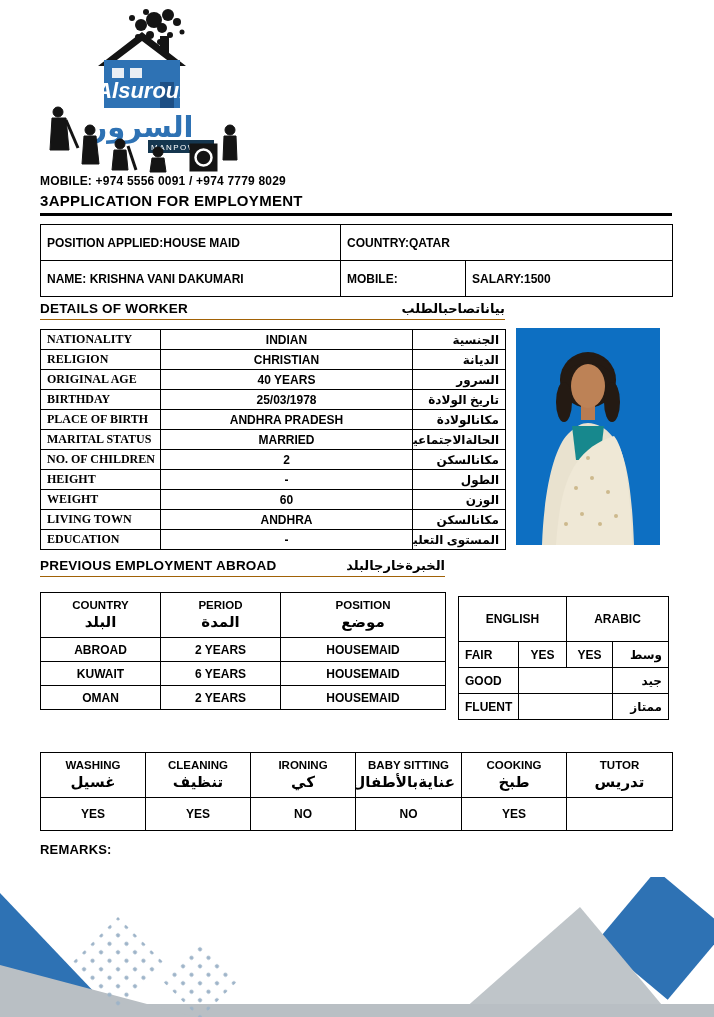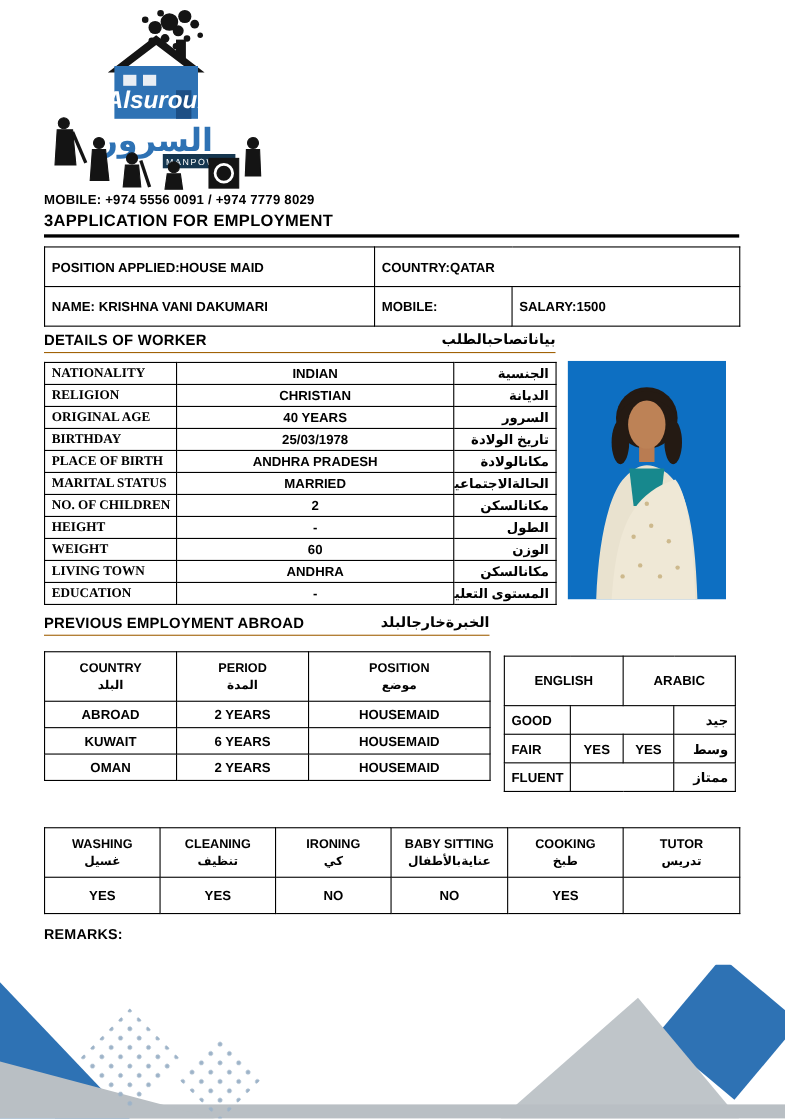--- a/index.html
+++ b/index.html
@@ -26,21 +26,21 @@
   table.tbl td{border:1px solid #000;font-size:12px;font-weight:700;
                padding:0 6px;overflow:hidden;white-space:nowrap;vertical-align:middle;}
   .app-tbl td{height:35px;margin-top:24px;}
   .det-tbl td{height:19px;font-size:11.5px;}
   .emp-tbl td{height:23px;}
   .lang-tbl td{height:25px;margin-top:28px;}
   .lang-hdr td{height:44px;text-align:center;font-size:12px;}
   .skl-tbl .vals td{height:32px;}
   .hdr td{height:44px;text-align:center;}
   .hdr .en{font-size:11.5px;font-weight:700;}
-  .hdr .arh{font-size:11px;font-weight:700;margin-top:2px;}
+  .hdr .arh{font-size:15px;font-weight:700;margin-top:2px;}
   td.c{text-align:center;}
   td.ar{direction:rtl;font-size:12px;}
   td.lbl{text-align:left;font-family:Liberation Serif, serif;}
 
   .remarks{font-size:13px;font-weight:700;letter-spacing:.2px;}
 
   .photo-box{width:144px;height:217px;}
   .photo-box svg{display:block;}
   .deco{left:0;top:877px;}
 </style>
@@ -261,29 +261,29 @@
         <col style="width:48px">
         <col style="width:46px">
         <col style="width:56px">
       </colgroup>
     <tbody>
         <tr class="lang-hdr">
       <td colspan="2">ENGLISH</td>
       <td colspan="2">ARABIC</td>
     </tr>
     <tr>
+      <td>FAIR</td>
+      <td class="c">YES</td>
+      <td class="c">YES</td>
+      <td class="ar" dir="rtl">وسط</td>
+    </tr>
+    <tr>
       <td>GOOD</td>
       <td colspan="2" class="c"></td>
       <td class="ar" dir="rtl">جيد</td>
-    </tr>
-    <tr>
-      <td>FAIR</td>
-      <td class="c">YES</td>
-      <td class="c">YES</td>
-      <td class="ar" dir="rtl">وسط</td>
     </tr>
     <tr>
       <td>FLUENT</td>
       <td colspan="2" class="c"></td>
       <td class="ar" dir="rtl">ممتاز</td>
     </tr>
   </tbody>
     </table>
 
 

